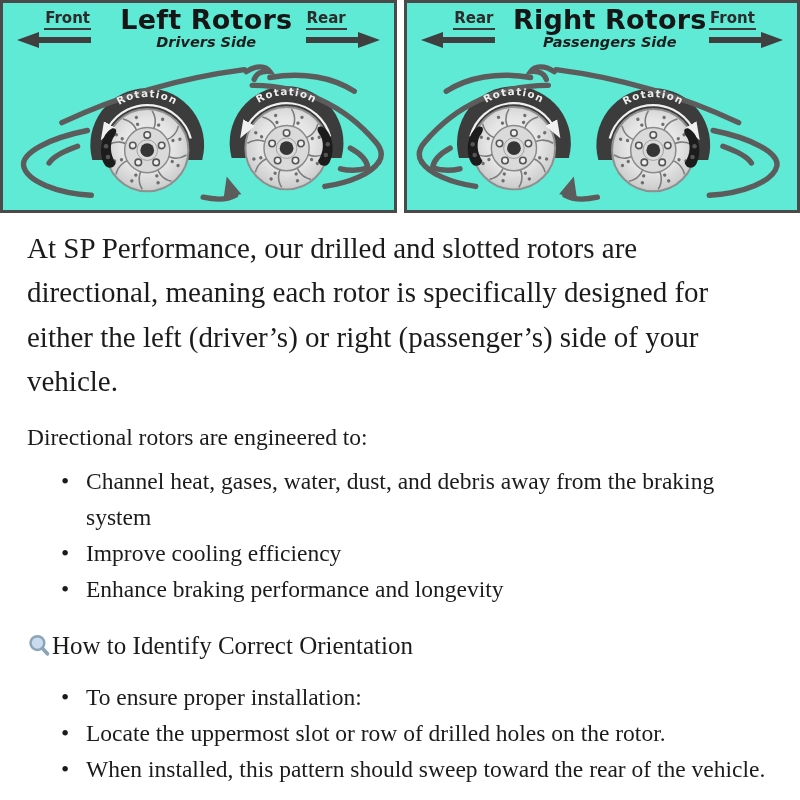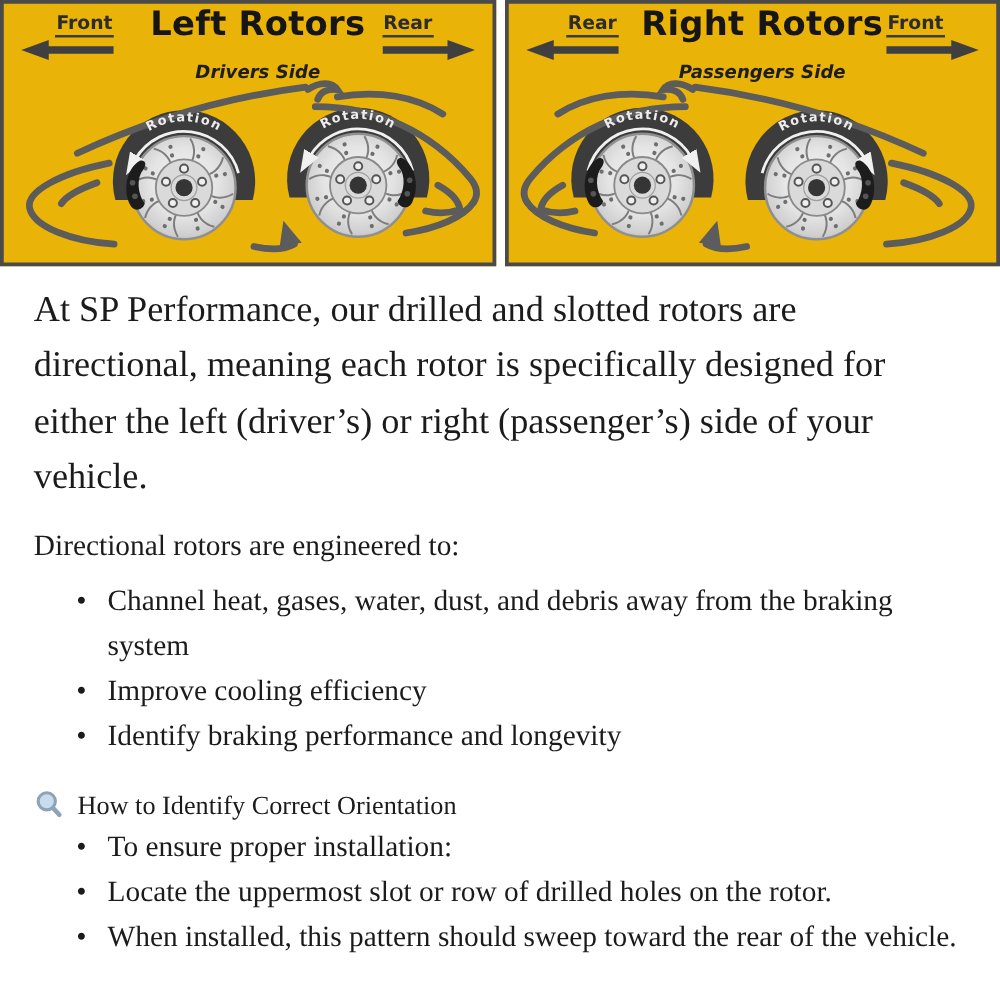--- a/index.html
+++ b/index.html
@@ -6,32 +6,32 @@
   body {
     width:800px; height:800px; background:#ffffff;
     color:var(--text_color,#1b1b1b);
     font-family:"Liberation Serif", serif;
     overflow:hidden;
   }
 
   
   .diagram { display:flex; gap:7px; width:800px; }
   .panel {
-    flex:1; height:207px; position:relative; background:#eab308;
+    flex:1; height:207px; position:relative; background:#5eead4;
     border:3px solid var(--panel_border,#4a4a4a);
   }
   .panel-header { position:relative; height:52px; }
   .panel-titles { text-align:center; padding-top:3px;padding-left:16px; }
   .panel-title {
     font-family:"DejaVu Sans", sans-serif; font-weight:700;
     font-size:27px; line-height:1.05; color:#161616; letter-spacing:.2px;
   }
   .panel-subtitle {
     font-family:"DejaVu Sans", sans-serif; font-weight:700; font-style:italic;
-    font-size:14.5px; color:#1e1e1e; margin-top:16px;text-align:center;
+    font-size:14.5px; color:#1e1e1e; margin-top:0px;text-align:center;
   }
   .dir { position:absolute; top:6px; display:flex; flex-direction:column; width:76px; }
   .dir-l { left:12px; align-items:flex-end; }
   .dir-r { right:12px; align-items:flex-start; }
   .dir-label {
     font-family:"DejaVu Sans", sans-serif; font-weight:700; font-size:15px;
     color:#2c2c2c; border-bottom:2.5px solid #3a3a3a; padding:0 1px 1px 1px;
   }
   .dir-arrow { display:block; margin-top:2px; }
   .dir-arrow path { fill:#3f3f3f; }
@@ -51,29 +51,29 @@
             fill:#ededed; letter-spacing:1.2px; }
 
   
   .article { padding:0 27px; }
   .intro { margin:13px 0 0; font-size:29px; line-height:1.53; }
   .h-check {
     margin:20px 0 0; font-size:24.5px; font-weight:700;
     display:flex; align-items:center; gap:11px; color:#141414;
   }
   .h-mag {
-    margin:24px 0 0; font-size:21px; font-weight:400;
-    display:flex; align-items:center; gap:10px;
+    margin:24px 0 0; font-size:25px; font-weight:400;
+    display:flex; align-items:center; 
   }
   .lead { margin:21px 0 0; font-size:23.5px; }
   .blist { list-style:none; margin:13px 0 0; padding:0 0 0 34px;
            font-size:23.5px; line-height:1.53; }
   .blist li { position:relative; padding-left:25px; }
   .blist li::before { content:"\2022"; position:absolute; left:0; top:0; }
-  .blist2 { margin-top:4px; }
+  .blist2 { margin-top:20px; }
 
   .chk-bg { fill:var(--check_green,#67ad5b); }
   .chk-mark { fill:none; stroke:#ffffff; stroke-width:3.2; stroke-linecap:round; stroke-linejoin:round; }
   .mag-glass { fill:var(--magnifier_glass,#c9dcee); }
   .mag-rim { fill:none; stroke:var(--magnifier_rim,#8ba4b8); stroke-width:2.4; }
   .mag-handle { stroke:var(--magnifier_rim,#8ba4b8); stroke-width:3.6; stroke-linecap:round; }
   .h-icon { flex:0 0 auto; display:block; }
 </style>
 </head>
 <body>
@@ -223,21 +223,21 @@
 
 <div class="article">
   <p class="intro">At SP Performance, our drilled and slotted rotors are directional, meaning each rotor is specifically designed for either the left (driver’s) or right (passenger’s) side of your vehicle.</p>
 
 
   <p class="lead">Directional rotors are engineered to:</p>
 
   <ul class="blist">
     <li>Channel heat, gases, water, dust, and debris away from the braking system</li>
     <li>Improve cooling efficiency</li>
-    <li>Identify braking performance and longevity</li>
+    <li>Enhance braking performance and longevity</li>
   </ul>
 
   <h2 class="h-mag">
     <svg class="h-icon" width="25" height="25" viewBox="0 0 24 24">
       <circle class="mag-glass" cx="10" cy="8.7" r="6.6"></circle>
       <circle class="mag-rim" cx="10" cy="8.7" r="6.6"></circle>
       <path class="mag-handle" d="M15.2,14.2 L19.6,19"></path>
     </svg>
     <span>How to Identify Correct Orientation</span>
   </h2>

